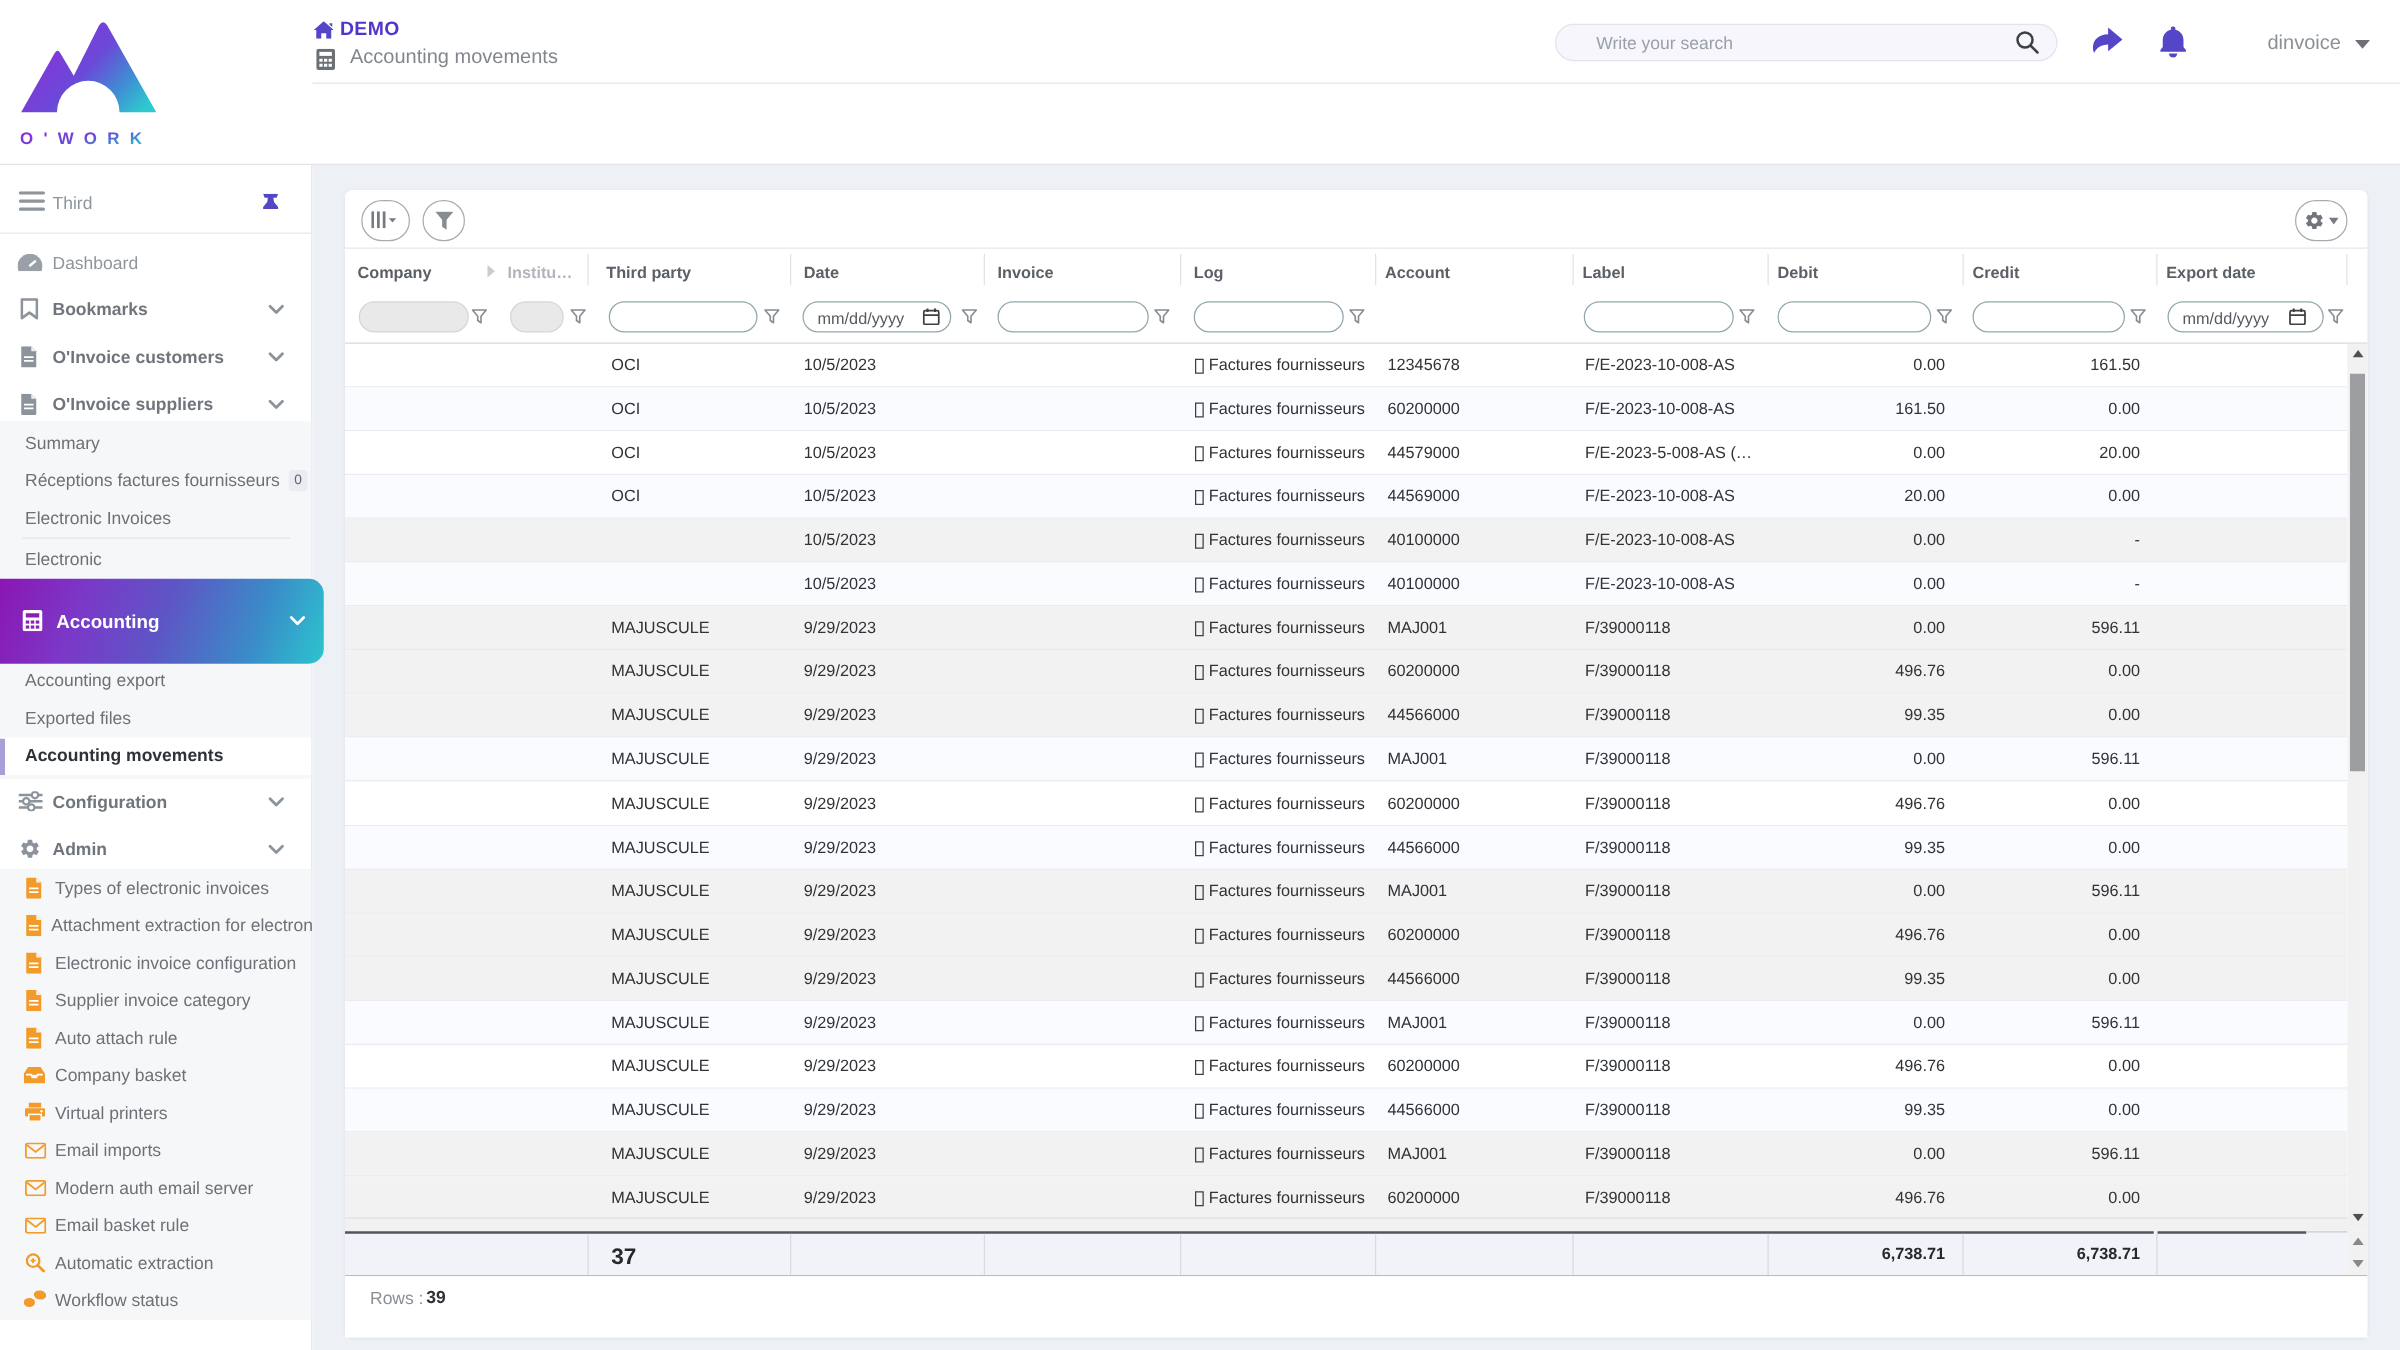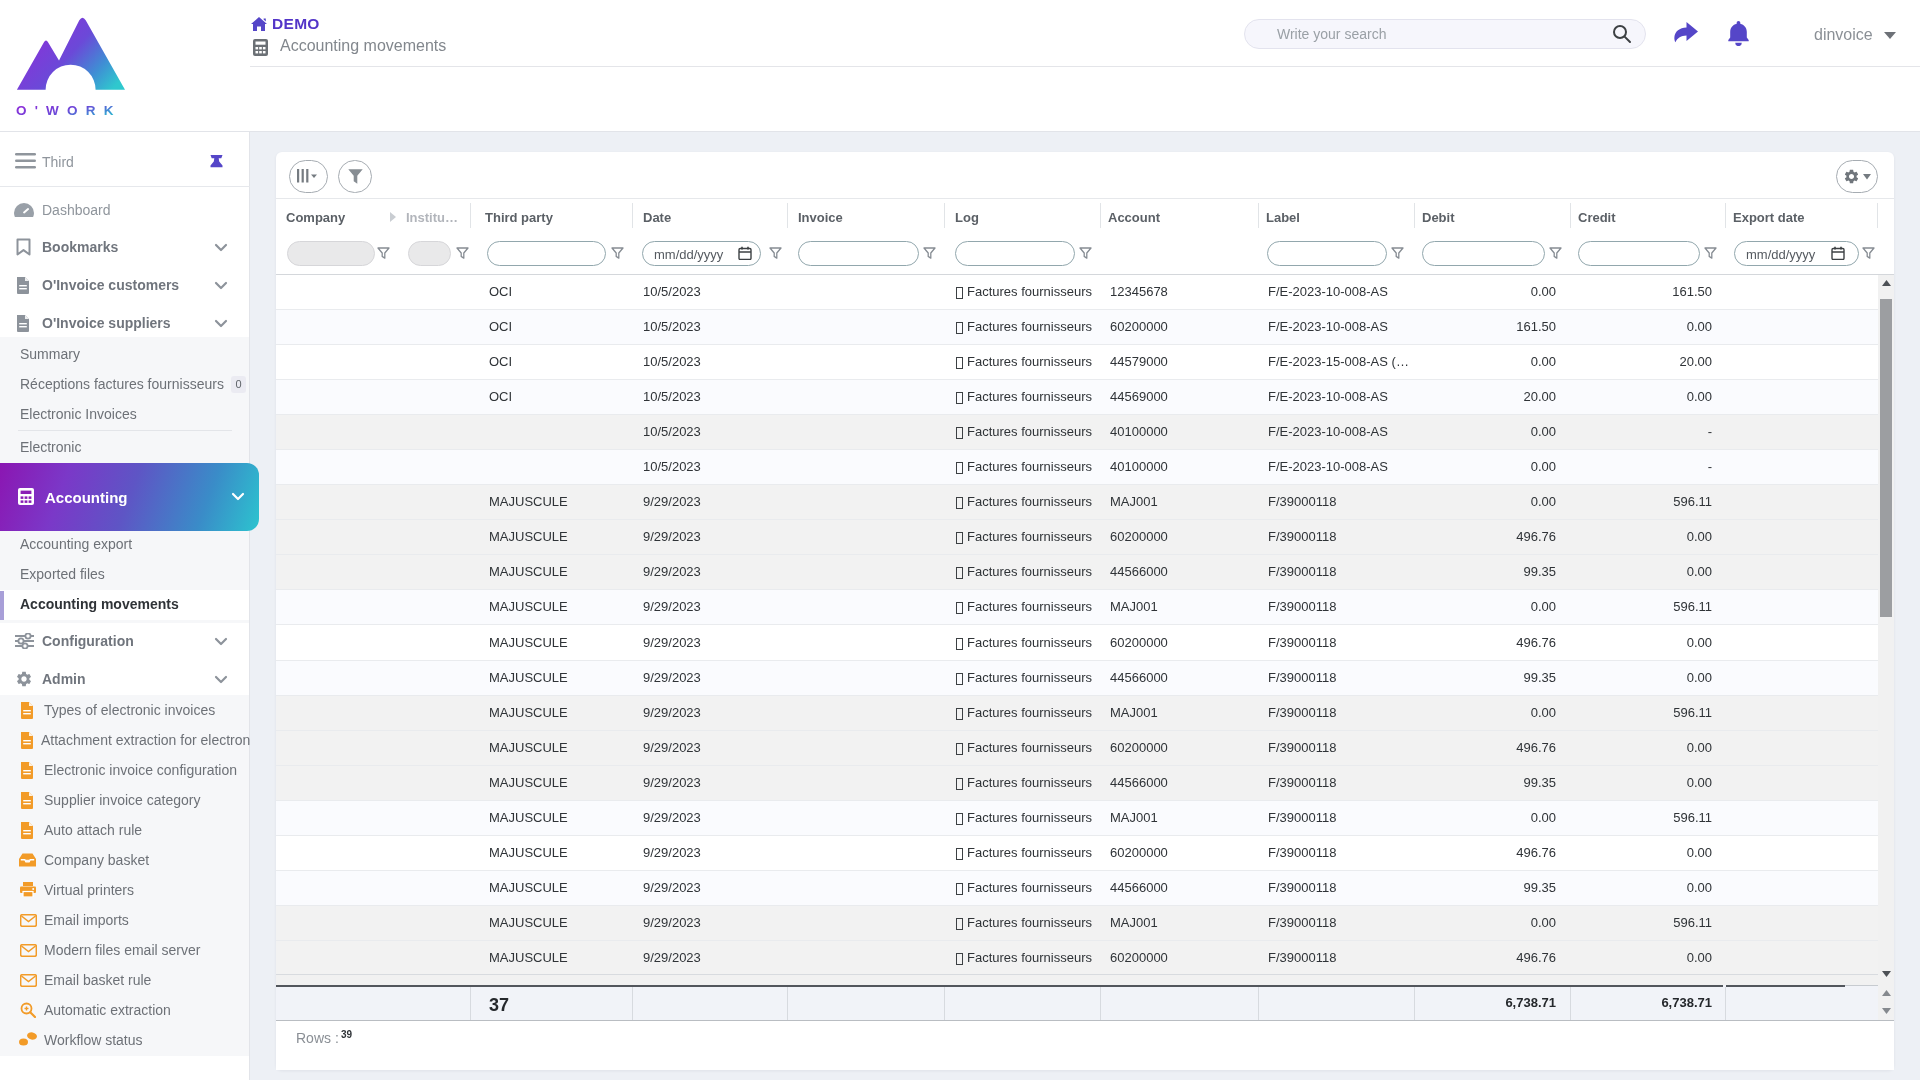--- a/index.html
+++ b/index.html
@@ -213,21 +213,21 @@
 <div class="oi" style="top:882px">Virtual printers</div>
 <svg class="ab" style="left:20px;top:914px" width="17" height="13" viewBox="0 0 17 13">
         <rect x="0.7" y="0.7" width="15.6" height="11.6" rx="1.5" fill="none" stroke="#f29b28" stroke-width="1.5"></rect>
         <polyline points="1.5,2 8.5,7.5 15.5,2" fill="none" stroke="#f29b28" stroke-width="1.5"></polyline>
       </svg>
 <div class="oi" style="top:912px">Email imports</div>
 <svg class="ab" style="left:20px;top:944px" width="17" height="13" viewBox="0 0 17 13">
         <rect x="0.7" y="0.7" width="15.6" height="11.6" rx="1.5" fill="none" stroke="#f29b28" stroke-width="1.5"></rect>
         <polyline points="1.5,2 8.5,7.5 15.5,2" fill="none" stroke="#f29b28" stroke-width="1.5"></polyline>
       </svg>
-<div class="oi" style="top:942px">Modern files email server</div>
+<div class="oi" style="top:942px">Modern auth email server</div>
 <svg class="ab" style="left:20px;top:974px" width="17" height="13" viewBox="0 0 17 13">
         <rect x="0.7" y="0.7" width="15.6" height="11.6" rx="1.5" fill="none" stroke="#f29b28" stroke-width="1.5"></rect>
         <polyline points="1.5,2 8.5,7.5 15.5,2" fill="none" stroke="#f29b28" stroke-width="1.5"></polyline>
       </svg>
 <div class="oi" style="top:972px">Email basket rule</div>
 <svg class="ab" style="left:20px;top:1002px" width="16" height="16" viewBox="0 0 16 16">
         <circle cx="6.5" cy="6.5" r="5" fill="none" stroke="#f29b28" stroke-width="1.8"></circle>
         <line x1="10.2" y1="10.2" x2="15" y2="15" stroke="#f29b28" stroke-width="2.2" stroke-linecap="round"></line>
         <line x1="4.5" y1="6.5" x2="8.5" y2="6.5" stroke="#f29b28" stroke-width="1.4"></line>
         <line x1="6.5" y1="4.5" x2="6.5" y2="8.5" stroke="#f29b28" stroke-width="1.4"></line>
@@ -383,21 +383,21 @@
         <span class="ab ct" style="left:834px">60200000</span>
         <span class="ab ct" style="left:992px">F/E-2023-10-008-AS</span>
         <span class="ab ct r" style="left:1138px;width:142px">161.50</span>
         <span class="ab ct r" style="left:1294px;width:142px">0.00</span>
       </div>
 <div class="ab row" style="top:70.10px;background:#ffffff">
         <span class="ab ct" style="left:213px">OCI</span>
         <span class="ab ct" style="left:367px">10/5/2023</span>
         <span class="ab ct" style="left:680px"><span class="tofu"></span>Factures fournisseurs</span>
         <span class="ab ct" style="left:834px">44579000</span>
-        <span class="ab ct" style="left:992px">F/E-2023-15-008-AS (…</span>
+        <span class="ab ct" style="left:992px">F/E-2023-5-008-AS (…</span>
         <span class="ab ct r" style="left:1138px;width:142px">0.00</span>
         <span class="ab ct r" style="left:1294px;width:142px">20.00</span>
       </div>
 <div class="ab row" style="top:105.15px;background:#fafbfe">
         <span class="ab ct" style="left:213px">OCI</span>
         <span class="ab ct" style="left:367px">10/5/2023</span>
         <span class="ab ct" style="left:680px"><span class="tofu"></span>Factures fournisseurs</span>
         <span class="ab ct" style="left:834px">44569000</span>
         <span class="ab ct" style="left:992px">F/E-2023-10-008-AS</span>
         <span class="ab ct r" style="left:1138px;width:142px">20.00</span>
@@ -581,14 +581,14 @@
       <polygon points="4.5,0 9,6 0,6" fill="#85898e"></polygon>
     </svg>
   <svg class="ab" style="left:1606px;top:856px" width="9" height="6" viewBox="0 0 9 6">
       <polygon points="0,0 9,0 4.5,6" fill="#85898e"></polygon>
     </svg>
 
   <div class="ab" style="left:0;top:868px;width:1618px;height:1px;background:#b9bdc2"></div>
 
   <div class="ab" style="left:0;top:869px;width:1618px;height:49px;background:#fff"></div>
   <span class="ab" style="left:20px;top:878px;font-size:14px;color:#8a8f95">Rows :</span>
-  <span class="ab" style="left:65px;top:877px;font-size:10px;font-weight:bold;color:#2f3337">39</span>
+  <span class="ab" style="left:65px;top:877px;font-size:14px;font-weight:bold;color:#2f3337">39</span>
 </div>
 
 </body></html>

